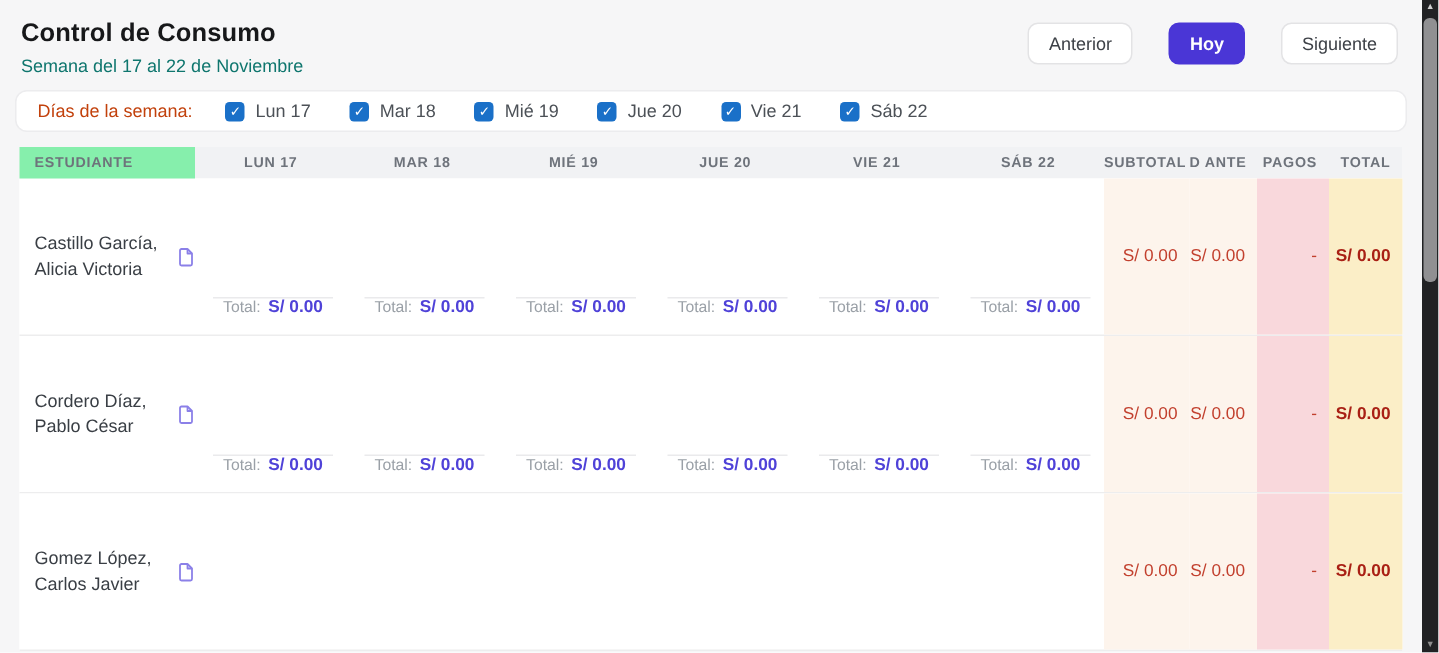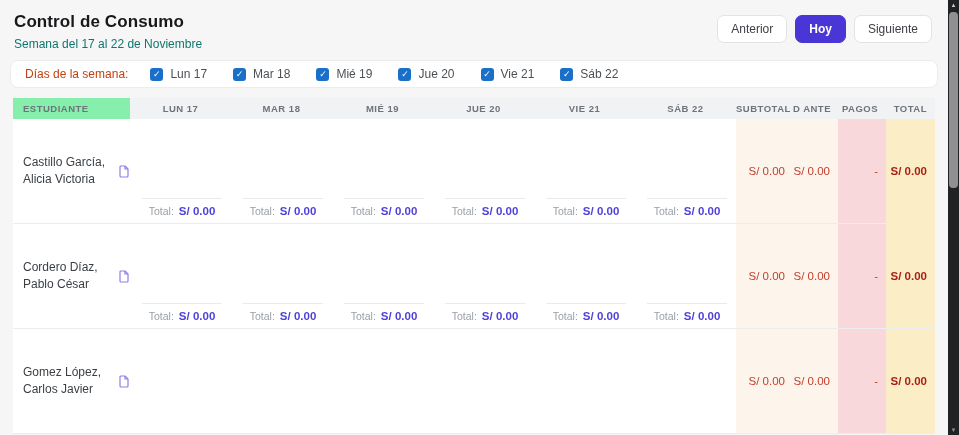--- a/index.html
+++ b/index.html
@@ -6,21 +6,21 @@
   html,body { width:959px; height:435px; overflow:hidden; }
   body { font-family:"Liberation Sans","DejaVu Sans",sans-serif; background:#f6f6f7; color:#333; }
 
   .page { position:relative; width:959px; height:321px; }
   .content { position:absolute; left:0; top:0; width:948px; height:435px; overflow:hidden; }
 
   
   .topbar { display:flex; justify-content:space-between; align-items:flex-start; padding:12px 16px 0 14px; }
   .page-title { font-size:17px; font-weight:700; color:#17181a; letter-spacing:.1px; }
   .subtitle { margin-top:5px; font-size:12px; color:#0f766e; }
-  .nav-buttons { display:flex; gap:8px; margin-top:3px; }
+  .nav-buttons { display:flex; gap:24px; margin-top:3px; }
   .btn { font-family:inherit; font-size:12px; color:#3d4147; background:#fff; border:1px solid #e3e3e5;
          border-radius:7px; padding:6px 13px; cursor:pointer; }
   .btn-primary { background:#4a36d6; border-color:#4a36d6; color:#fff; font-weight:600; }
 
   
   .tabs { display:flex; gap:25px; padding:14px 14px 0; border-bottom:1px solid #ededef; }
   .tab { font-size:12px; color:#53575d; padding-bottom:9px; cursor:pointer; border-bottom:2px solid transparent; margin-bottom:-1px; }
   .tab.active { color:#5b4cd8; border-bottom-color:#8b7fe6; }
 
   
@@ -42,21 +42,21 @@
   .th.day { text-align:center; }
   .th.sum { text-align:right; padding-right:8px; }
 
   .trow { height:105px; border-bottom:1px solid #ededee; background:#fff; }
   .cell { position:relative; }
   .cell.student { display:flex; align-items:center; gap:10px; padding-left:10px; }
   .sname { font-size:12px; line-height:1.45; color:#3a3f45; max-width:96px; }
   .doc { display:inline-flex; flex:none; cursor:pointer; }
 
   .daytotal { position:absolute; left:12px; right:9px; bottom:0; height:25px; border-top:1px solid #eaeaec;
-              display:flex; align-items:center; justify-content:center; gap:5px; }
+              display:flex; align-items:flex-start; justify-content:center; gap:5px; }
   .tlabel { font-size:10.5px; color:#9aa0a7; }
   .tvalue { font-size:11.5px; font-weight:700; color:#4f42d8; }
 
   .cell.sum { display:flex; align-items:center; justify-content:flex-end; padding-right:8px;
               font-size:11.5px; color:#c2402e; white-space:nowrap; }
   .bg-cream { background:#fdf4ec; }
   .bg-pink  { background:#f9d8dc; }
   .bg-yellow{ background:#fbeec7; }
   .cell.grandtotal { font-weight:700; color:#a92015; }
 

